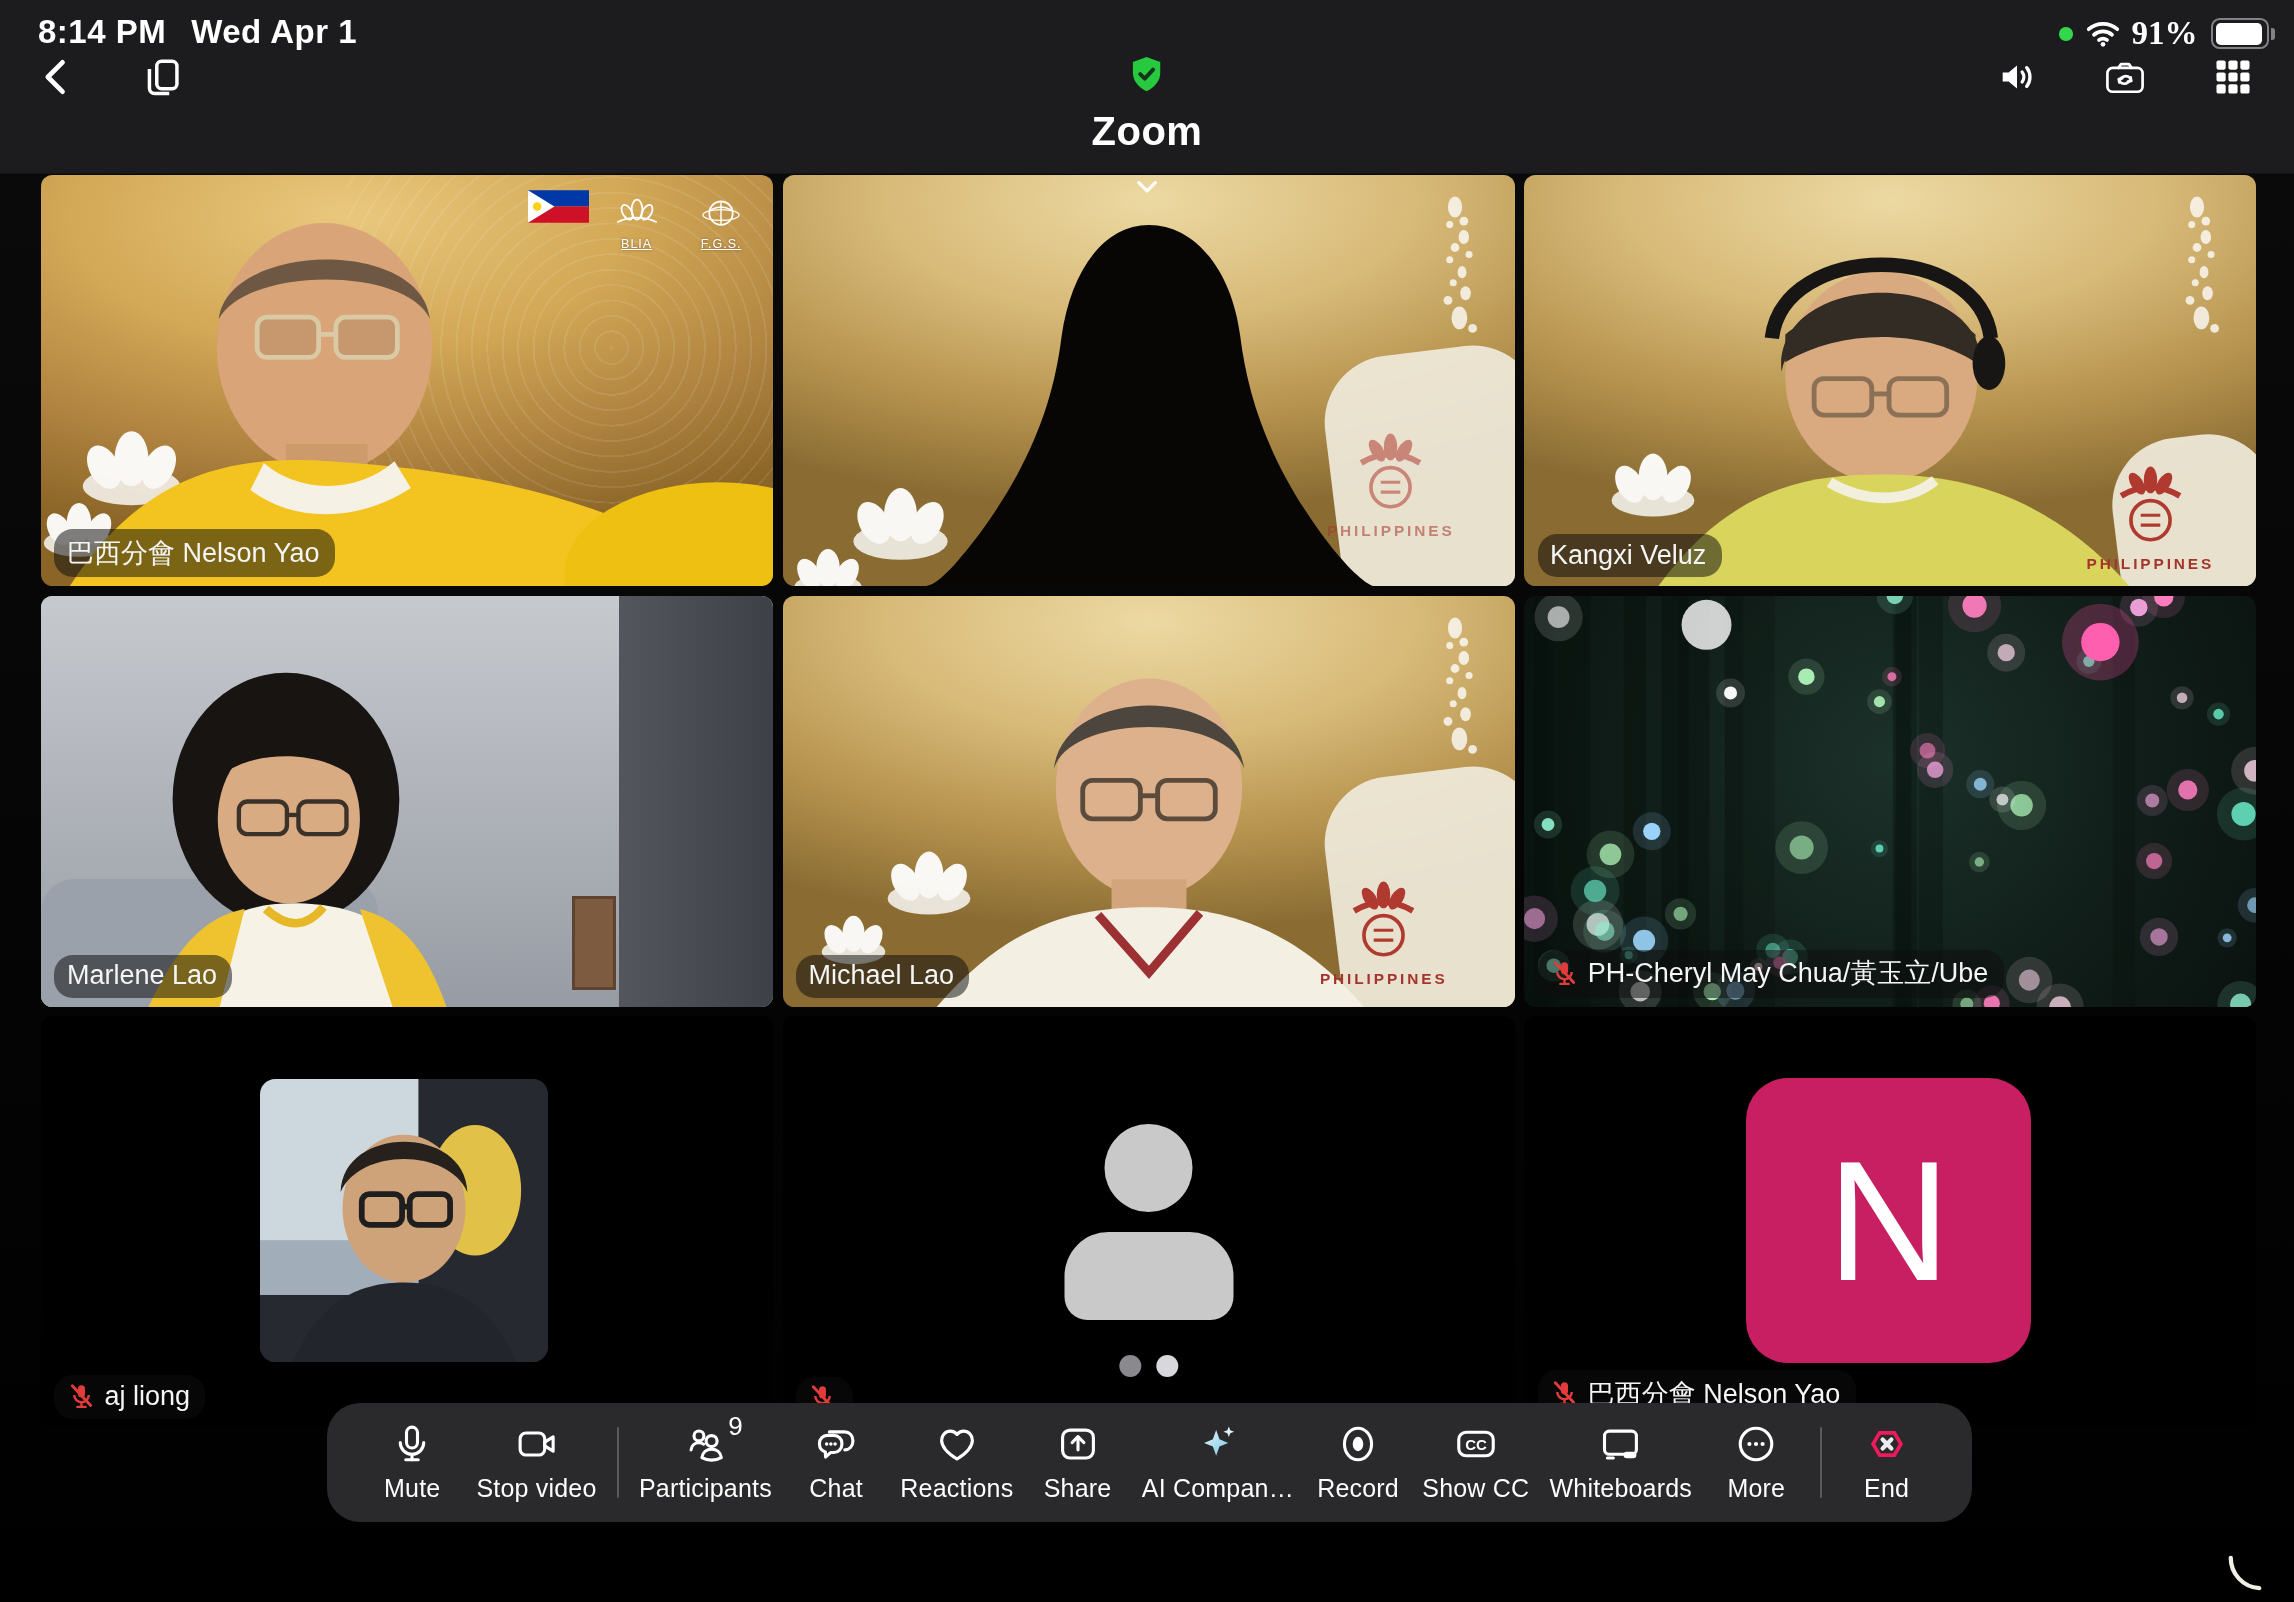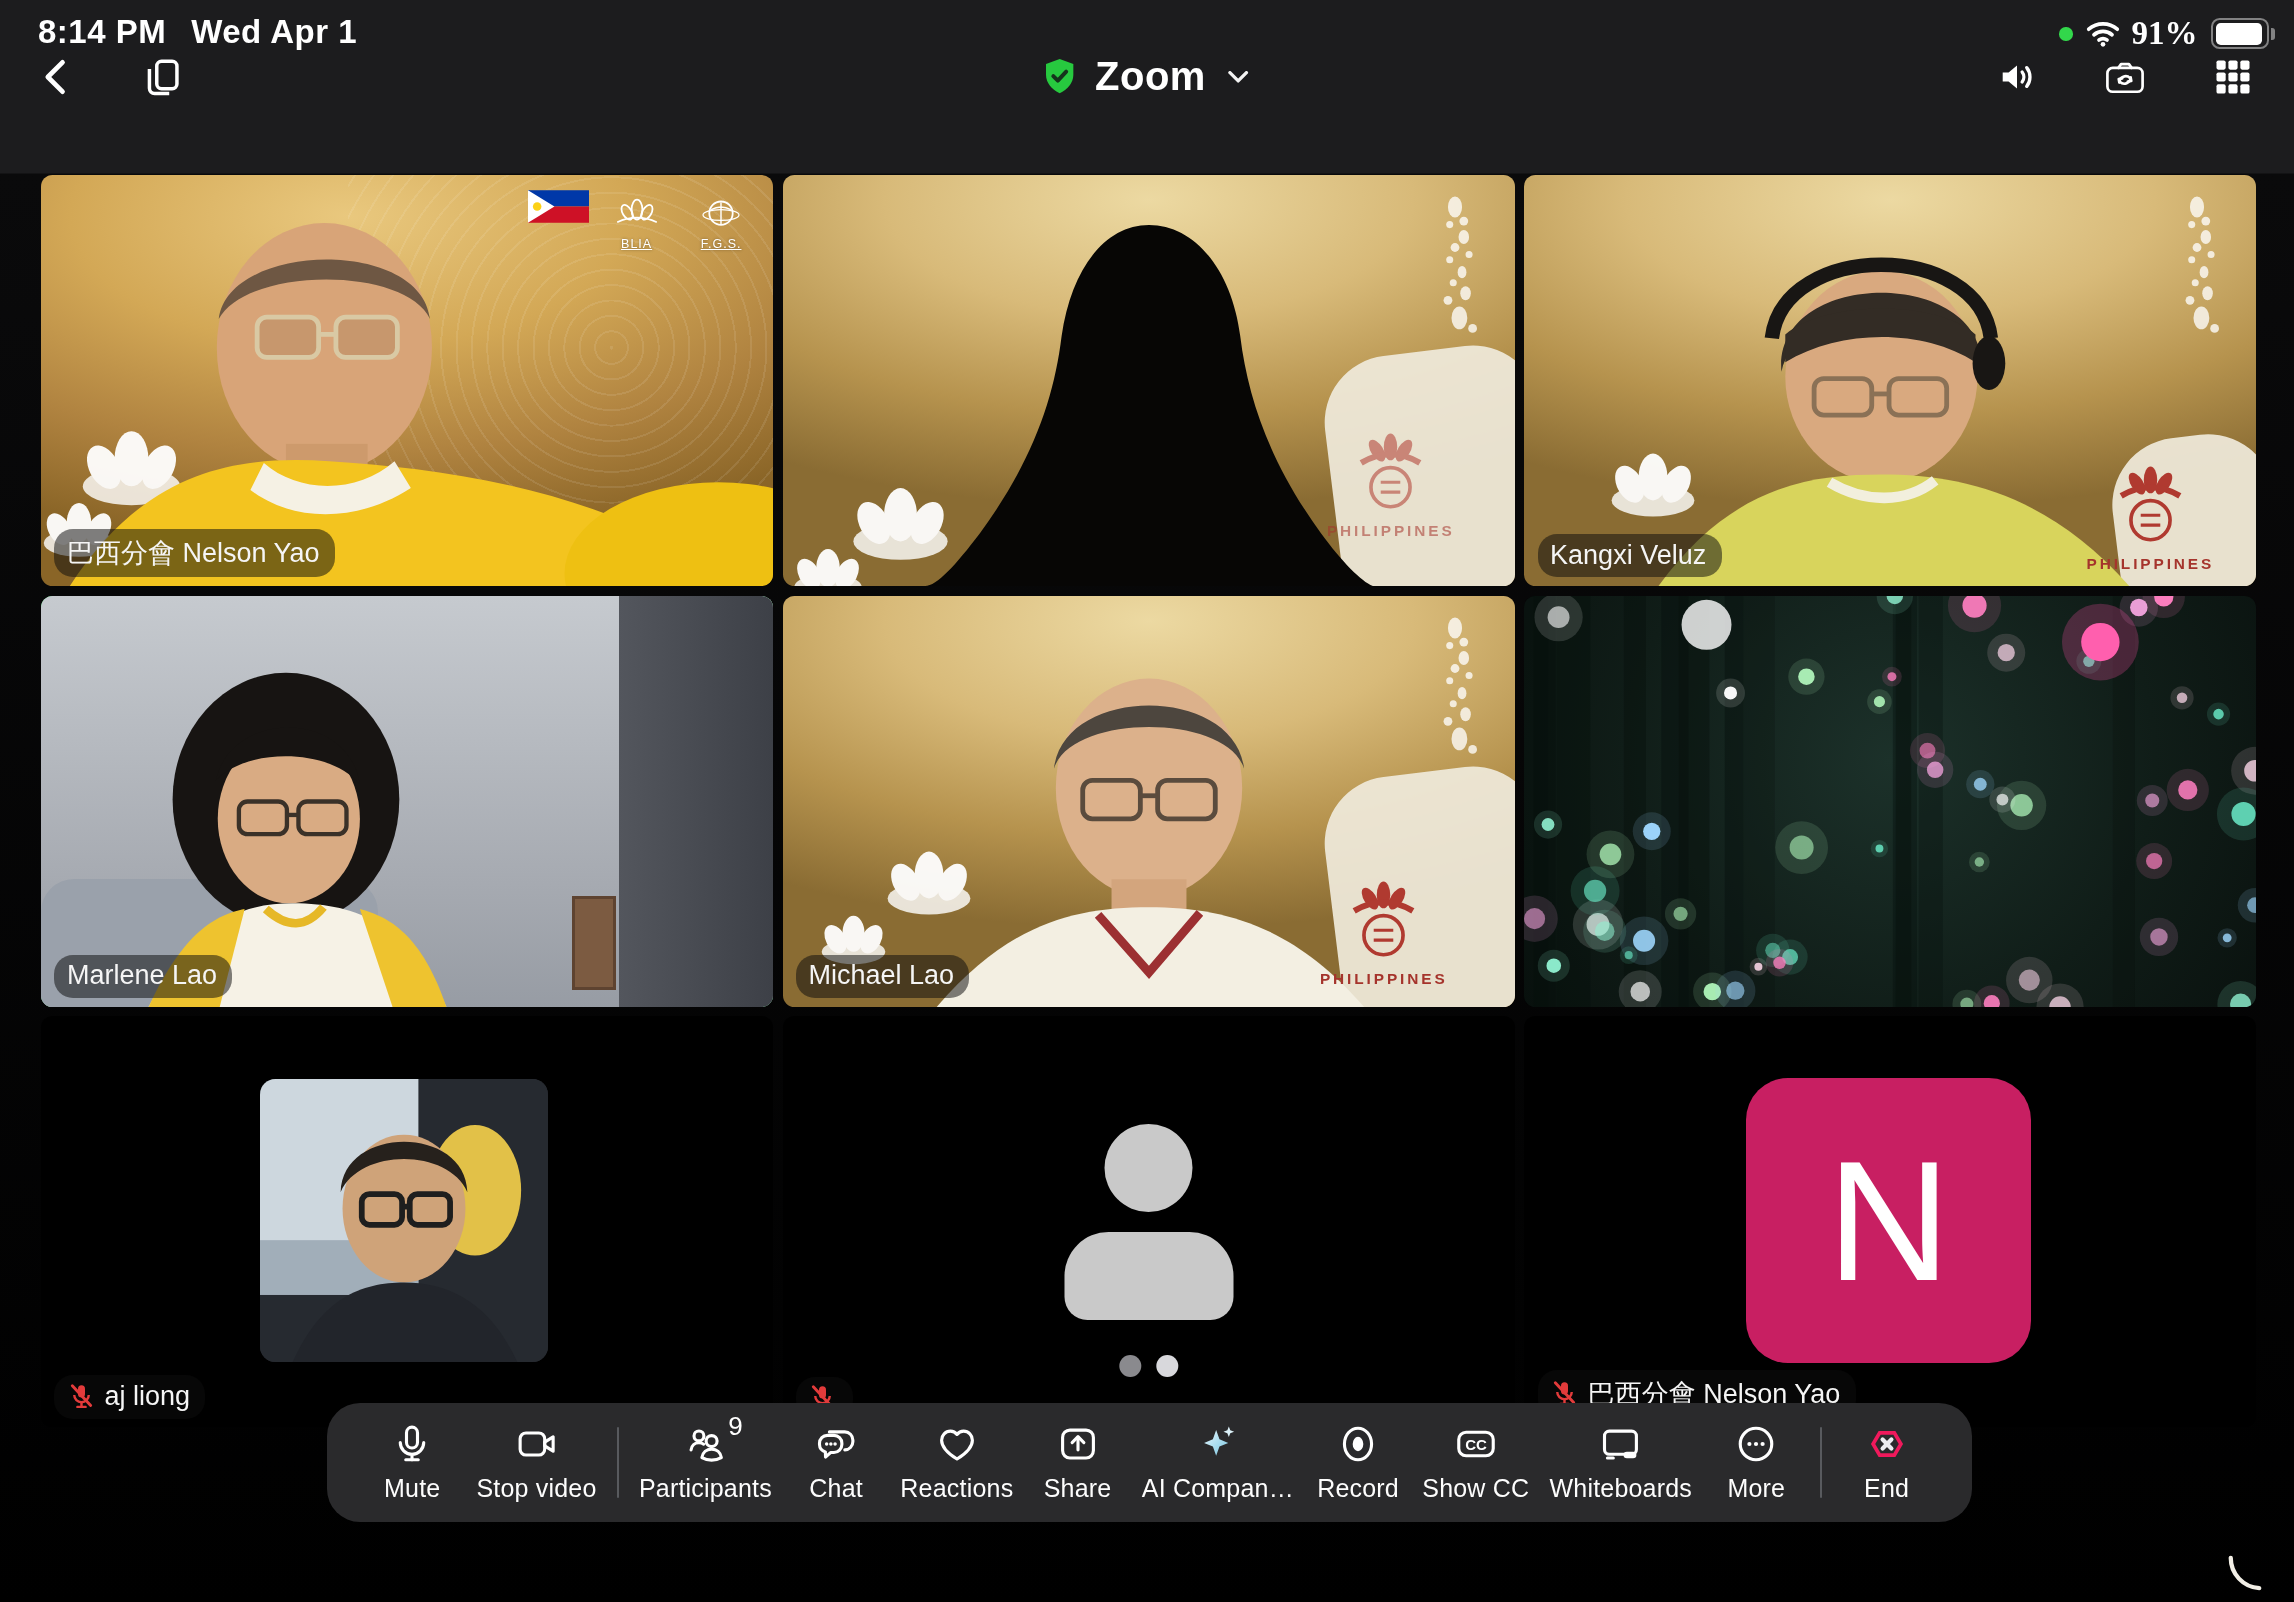--- a/index.html
+++ b/index.html
@@ -16,21 +16,21 @@
   .green-dot{width:13.4px;height:13.4px;border-radius:50%;background:#32d74b;margin-right:1.9px;}
   .wifi svg{display:block;}
   .battery{position:relative;width:54px;height:27px;border:2.4px solid rgba(255,255,255,.45);border-radius:8.6px;margin-left:3.8px;}
   .battery .fill{position:absolute;left:2.9px;top:2.9px;bottom:2.9px;width:86%;background:#fff;border-radius:4.8px;}
   .battery .nub{position:absolute;right:-7.7px;top:7.7px;width:3.8px;height:11.5px;background:rgba(255,255,255,.45);border-radius:0 2.9px 2.9px 0;}
   
   .top-bar{position:absolute;top:52px;left:0;right:0;height:63px;z-index:40;}
   .tb-left{position:absolute;left:31px;top:0;display:flex;gap:54px;align-items:center;}
   .icon-btn{width:52px;height:52px;display:flex;align-items:center;justify-content:center;color:#fff;cursor:pointer;background:none;border:none;padding:0;}
   .icon-btn svg{width:44px;height:44px;}
-  .title-group{position:absolute;left:50%;top:1.9px;transform:translateX(-50%);display:flex;align-items:center;gap:15.4px;cursor:pointer;}
+  .title-group{position:absolute;left:50%;top:1.9px;transform:translateX(-50%);display:flex;align-items:center;gap:15.4px;cursor:pointer;flex-direction:column;}
   .title-group .shield{width:40px;height:40px;}
   .title-text{font-size:40px;font-weight:700;letter-spacing:0.5px;}
   .title-group .chev{width:33px;height:33px;opacity:.95;}
   .tb-right{position:absolute;right:35px;top:0;display:flex;gap:56px;align-items:center;}
   
   .grid{position:absolute;left:41px;top:175px;display:grid;grid-template-columns:repeat(3,732px);grid-auto-rows:411px;gap:9.6px;z-index:1;}
   .tile{position:relative;border-radius:11.5px;overflow:hidden;background:#000;cursor:pointer;}
   .tile.active{outline:3.8px solid #2fd158;outline-offset:-3.8px;}
   .vbg{position:absolute;inset:0;}
   .gold{background:radial-gradient(95% 75% at 50% 6%,#ecd9a2 0%,#d8ba79 38%,#b6934e 70%,#8a6c33 100%);}
@@ -526,20 +526,29 @@
         <circle cx="84" cy="349" r="22.4" fill="#8ff0d0" opacity=".14"></circle>
         <circle cx="84" cy="349" r="10.2" fill="#8ff0d0" opacity="0.56"></circle>
         <circle cx="289" cy="262" r="27.5" fill="#aef3b8" opacity=".14"></circle>
         <circle cx="289" cy="262" r="12.5" fill="#aef3b8" opacity="0.60"></circle>
         <circle cx="661" cy="355" r="20.0" fill="#f7a6e0" opacity=".14"></circle>
         <circle cx="661" cy="355" r="9.1" fill="#f7a6e0" opacity="0.60"></circle>
         <circle cx="600" cy="48" r="40" fill="#ff4fa8" opacity=".25"></circle>
         <circle cx="600" cy="48" r="20" fill="#ff5fae"></circle>
         <circle cx="190" cy="30" r="26" fill="#fff" opacity=".8"></circle>
       </svg>
+      <div class="name-label">
+        <span class="mic-muted"><svg viewBox="0 0 24 24" width="29" height="29">
+            <rect x="9.1" y="2.6" width="5.8" height="10.2" rx="2.9" fill="#e23b3b"></rect>
+            <path d="M6 10.8a6 6 0 0012 0" fill="none" stroke="#e23b3b" stroke-width="2"></path>
+            <path d="M12 16.8v3.2M8.6 20.6h6.8" stroke="#e23b3b" stroke-width="2" stroke-linecap="round"></path>
+            <line x1="4.4" y1="3.2" x2="19.6" y2="19.4" stroke="#e23b3b" stroke-width="2.4" stroke-linecap="round"></line>
+          </svg></span>
+        <span class="nm">PH-Cheryl May Chua/黃玉立/Ube</span>
+      </div>
     </div>
     <div class="tile">
       <div class="inner-video">
         <svg viewBox="0 0 300 295" preserveAspectRatio="none">
           <rect width="300" height="295" fill="#262a30"></rect>
           <rect x="0" y="0" width="165" height="225" fill="#cdd7de"></rect>
           <rect x="0" y="168" width="165" height="57" fill="#8e9daa" opacity=".7"></rect>
           <ellipse cx="224" cy="116" rx="48" ry="68" fill="#e2c148"></ellipse>
           <ellipse cx="150" cy="135" rx="64" ry="77" fill="#cfa379"></ellipse>
           <path d="M84 118 C86 48 214 48 216 118 C196 72 104 72 84 118 Z" fill="#26211c"></path>

